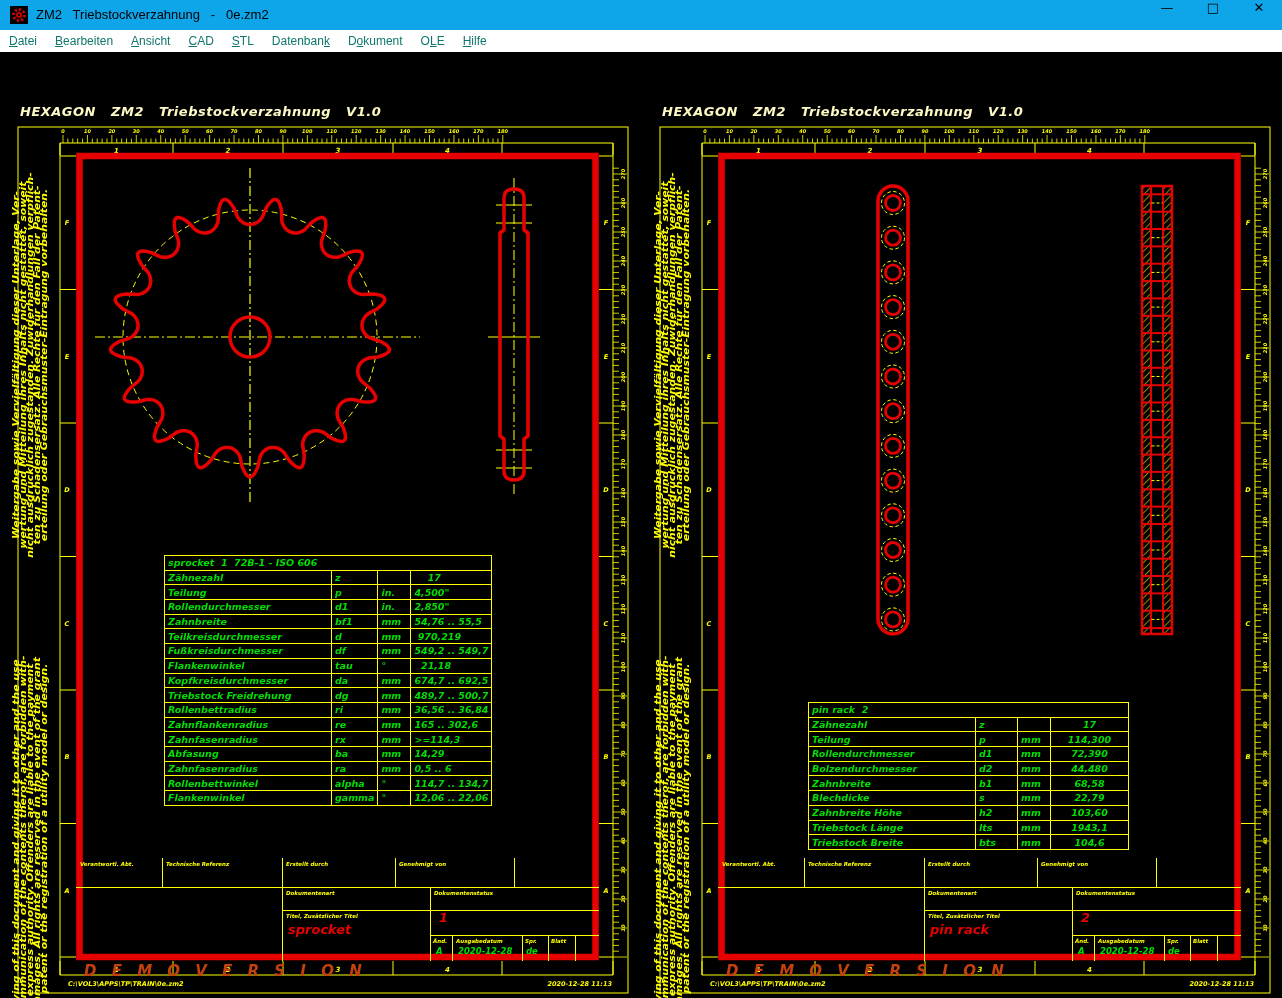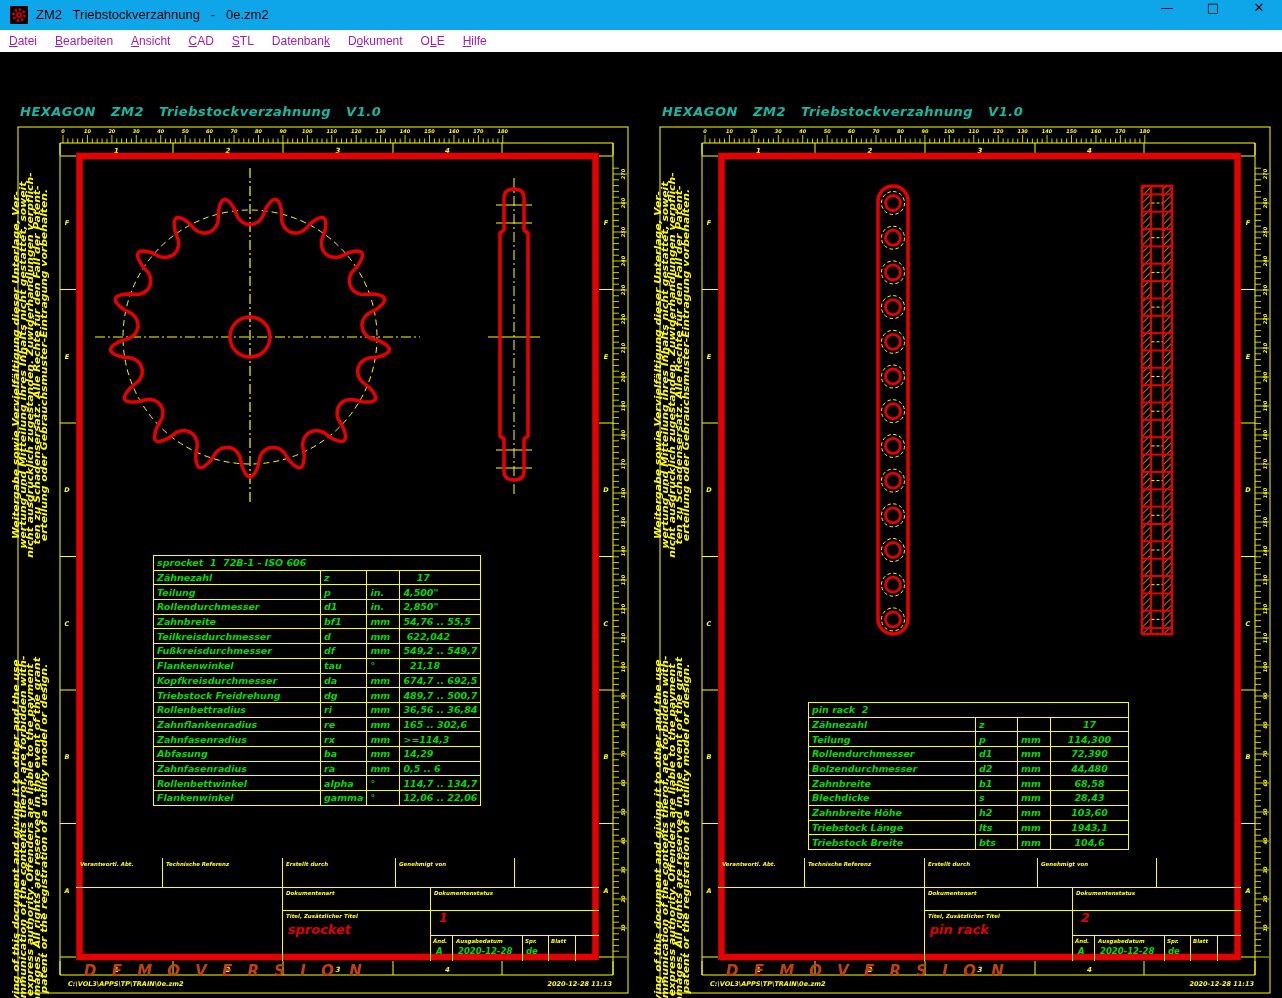--- a/index.html
+++ b/index.html
@@ -3,25 +3,25 @@
 <meta charset="utf-8">
 <style>
   html,body{margin:0;padding:0;background:#000;}
   body{width:1282px;height:998px;overflow:hidden;font-family:"DejaVu Sans",sans-serif;position:relative;}
   .titlebar{position:absolute;left:0;top:0;width:1282px;height:30px;background:#0ea5e9;}
   .appicon{position:absolute;left:10px;top:6px;width:18px;height:18px;}
   .wtitle{position:absolute;left:36px;top:7px;font:13px "Liberation Sans",sans-serif;color:#000;white-space:pre;}
   .wc{position:absolute;top:0;height:30px;width:46px;text-align:center;line-height:30px;font:13px "DejaVu Sans",sans-serif;color:#000;cursor:default;}
   .wc.min{right:92px}.wc.max{right:46px}.wc.cls{right:0}
   .menubar{position:absolute;left:0;top:30px;width:1282px;height:22px;background:#fff;}
-  .mi{display:inline-block;padding:3px 9px 4px 9px;font:12px "Liberation Sans",sans-serif;color:#a21caf;white-space:pre;}
+  .mi{display:inline-block;padding:3px 9px 4px 9px;font:12px "Liberation Sans",sans-serif;color:#0f766e;white-space:pre;}
   .client{position:absolute;left:0;top:52px;width:1282px;height:946px;background:#000;}
   .sheet{position:absolute;top:0;width:641px;height:946px;}
   .sheet svg{position:absolute;left:0;top:0;}
-  .sheet-title{position:absolute;left:20px;top:52px;font:italic bold 13px "DejaVu Sans",sans-serif;color:#14b8a6;white-space:pre;letter-spacing:.5px;}
+  .sheet-title{position:absolute;left:20px;top:52px;font:italic bold 13px "DejaVu Sans",sans-serif;color:#fef9c3;white-space:pre;letter-spacing:.5px;}
   .legal{position:absolute;width:400px;height:36px;color:#ffff00;font:italic bold 8px "DejaVu Sans",sans-serif;
          line-height:7px;text-align:center;white-space:pre;transform:rotate(-90deg) scaleX(1.35);}
   .legal.de{left:-169px;top:295px;}
   .legal.en{left:-169px;top:772px;}
   .twrap{position:absolute;}
   table.cadtbl{border-collapse:collapse;table-layout:fixed;}
   table.cadtbl td{border:1px solid #ffff00;font:italic bold 9.5px "DejaVu Sans",sans-serif;color:#00df00;
                   height:13.7px;padding:0 3px;white-space:pre;overflow:hidden;}
   table.cadtbl.ctr td:nth-child(4){text-align:center;}
   .tblock{position:absolute;left:76px;top:806px;width:523px;height:103px;}
@@ -392,21 +392,21 @@
         <line x1="496" y1="153" x2="532" y2="153" stroke="#ffff00" stroke-width="1"></line>
         <line x1="496" y1="171" x2="532" y2="171" stroke="#ffff00" stroke-width="1"></line>
         <line x1="488" y1="285" x2="540" y2="285" stroke="#ffff00" stroke-width="1"></line>
         <line x1="496" y1="398" x2="532" y2="398" stroke="#ffff00" stroke-width="1"></line>
         <line x1="496" y1="416" x2="532" y2="416" stroke="#ffff00" stroke-width="1"></line>
         <path d="M500,181 L500,384 L504,387 L504,419 Q504,428 514,428 Q524,428 524,419 L524,387 L528,384 L528,181 L524,178 L524,146 Q524,137 514,137 Q504,137 504,146 L504,178 Z" fill="none" stroke="#e60000" stroke-width="3.5" stroke-linejoin="round"></path>
       </svg>
     <div class="sheet-title">HEXAGON   ZM2   Triebstockverzahnung   V1.0</div>
     <div class="legal de" id="lg0"><div>Weitergabe sowie Vervielfältigung dieser Unterlage, Ver-</div><div>wertung und Mitteilung ihres Inhalts nicht gestattet, soweit</div><div>nicht ausdrücklich zugestanden. Zuwiderhandlungen verpflich-</div><div>ten zu Schadensersatz. Alle Rechte für den Fall der Patent-</div><div>erteilung oder Gebrauchsmuster-Eintragung vorbehalten.</div></div>
     <div class="legal en" id="le0"><div>Copying of this document and giving it to other and the use</div><div>or communication of the contents therof, are forbidden with-</div><div>out express authority. Offenders are liable to the payment</div><div>of damages. All rights are reserved in the event of the grant</div><div>of a patent or the registration of a utility model or design.</div></div>
-    <div class="twrap" id="tbl0" style="left:153px;top:503px">
+    <div class="twrap" id="tbl0" style="left:164px;top:503px">
         <table class="cadtbl">
           <colgroup>
             <col style="width:167px">
             <col style="width:42px">
             <col style="width:33px">
             <col style="width:78px">
           </colgroup>
           <tbody>
             <tr>
               <td colspan="4">sprocket  1  72B-1 - ISO 606</td>
@@ -432,21 +432,21 @@
             <tr>
               <td>Zahnbreite</td>
               <td>bf1</td>
               <td>mm</td>
               <td>54,76 .. 55,5</td>
             </tr>
             <tr>
               <td>Teilkreisdurchmesser</td>
               <td>d</td>
               <td>mm</td>
-              <td> 622,042</td>
+              <td> 970,219</td>
             </tr>
             <tr>
               <td>Fußkreisdurchmesser</td>
               <td>df</td>
               <td>mm</td>
               <td>549,2 .. 549,7</td>
             </tr>
             <tr>
               <td>Flankenwinkel</td>
               <td>tau</td>
@@ -990,21 +990,21 @@
             <tr>
               <td>Zahnbreite</td>
               <td>b1</td>
               <td>mm</td>
               <td>68,58</td>
             </tr>
             <tr>
               <td>Blechdicke</td>
               <td>s</td>
               <td>mm</td>
-              <td>28,43</td>
+              <td>22,79</td>
             </tr>
             <tr>
               <td>Zahnbreite Höhe</td>
               <td>h2</td>
               <td>mm</td>
               <td>103,60</td>
             </tr>
             <tr>
               <td>Triebstock Länge</td>
               <td>lts</td>

